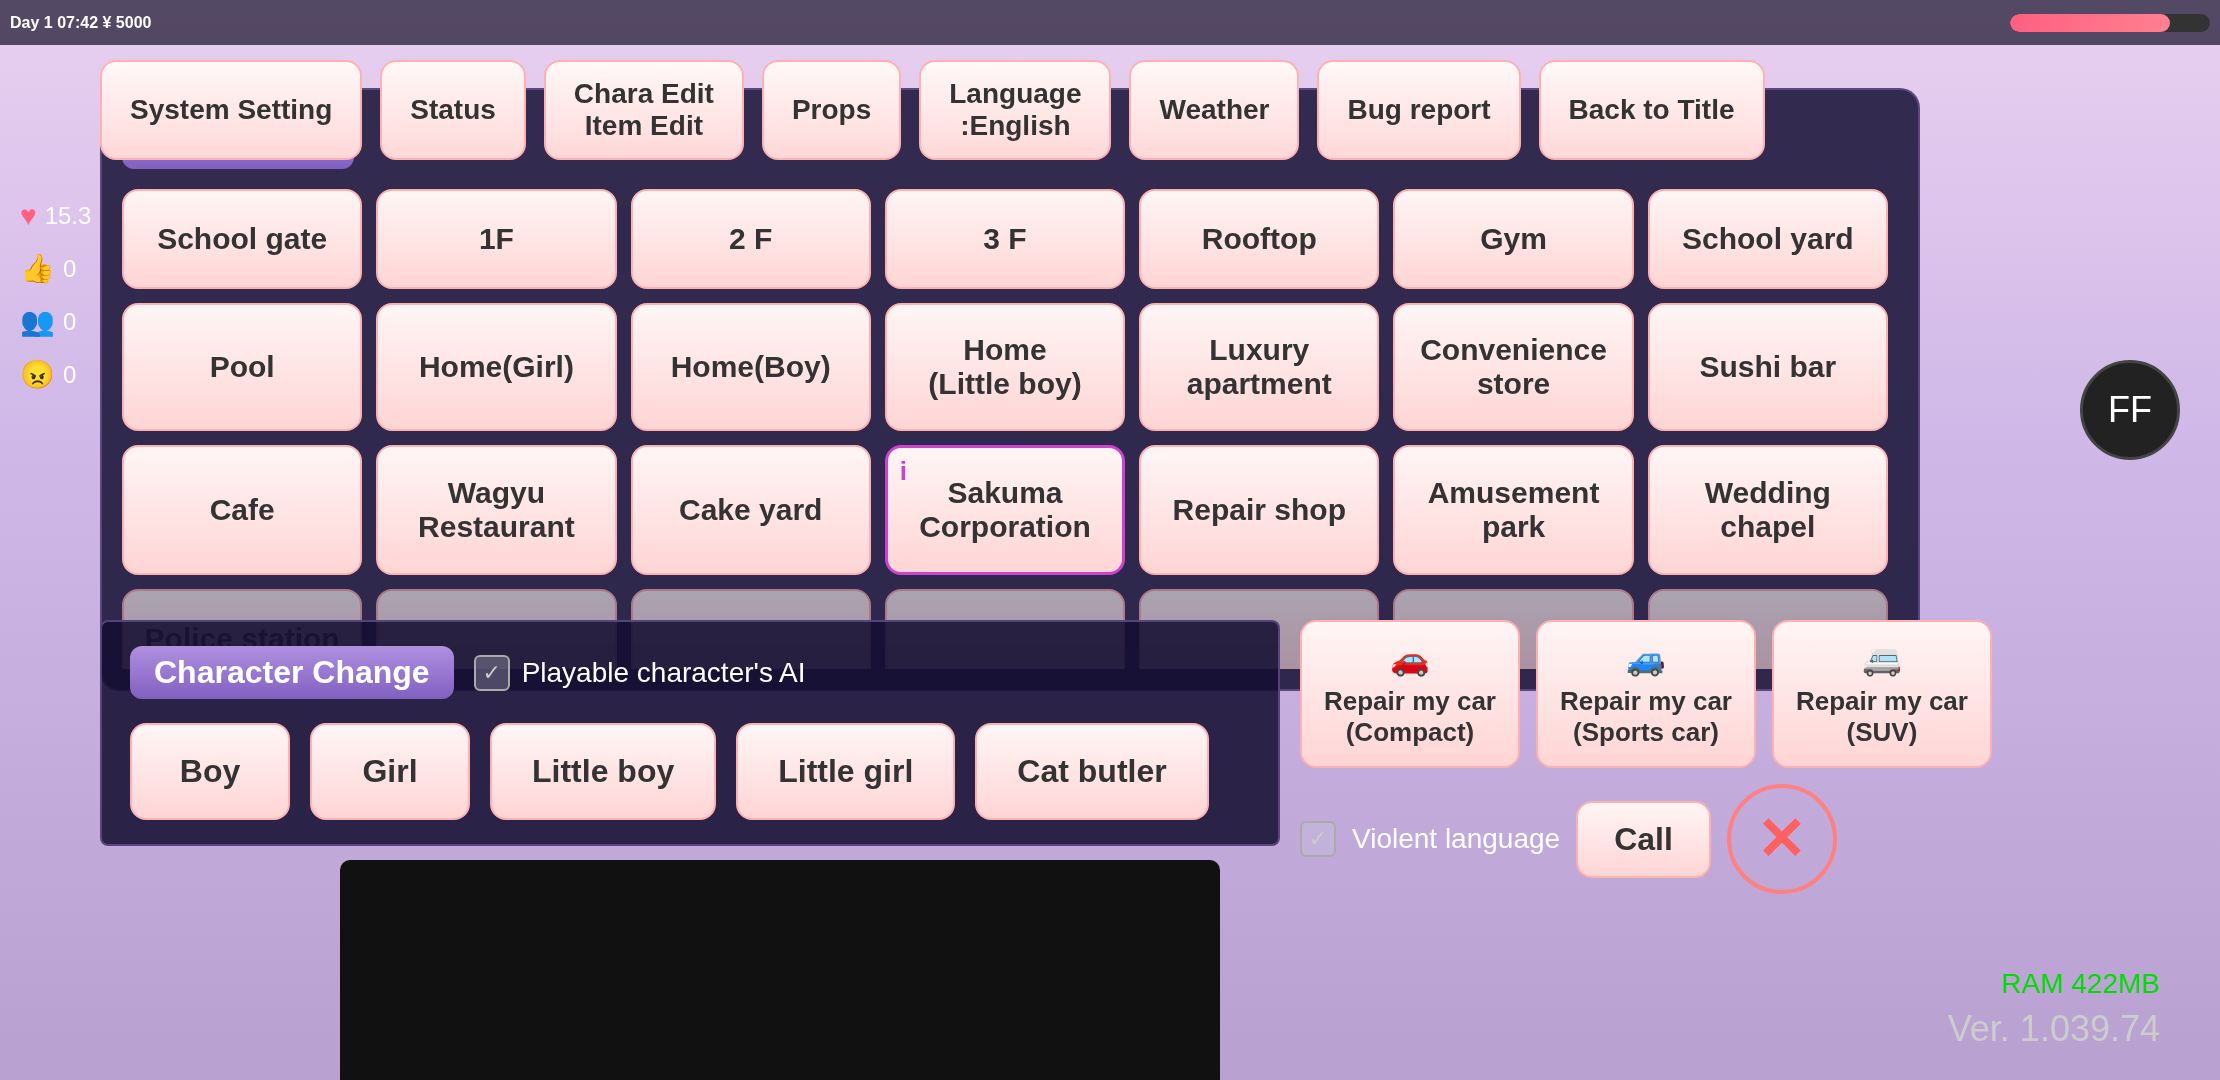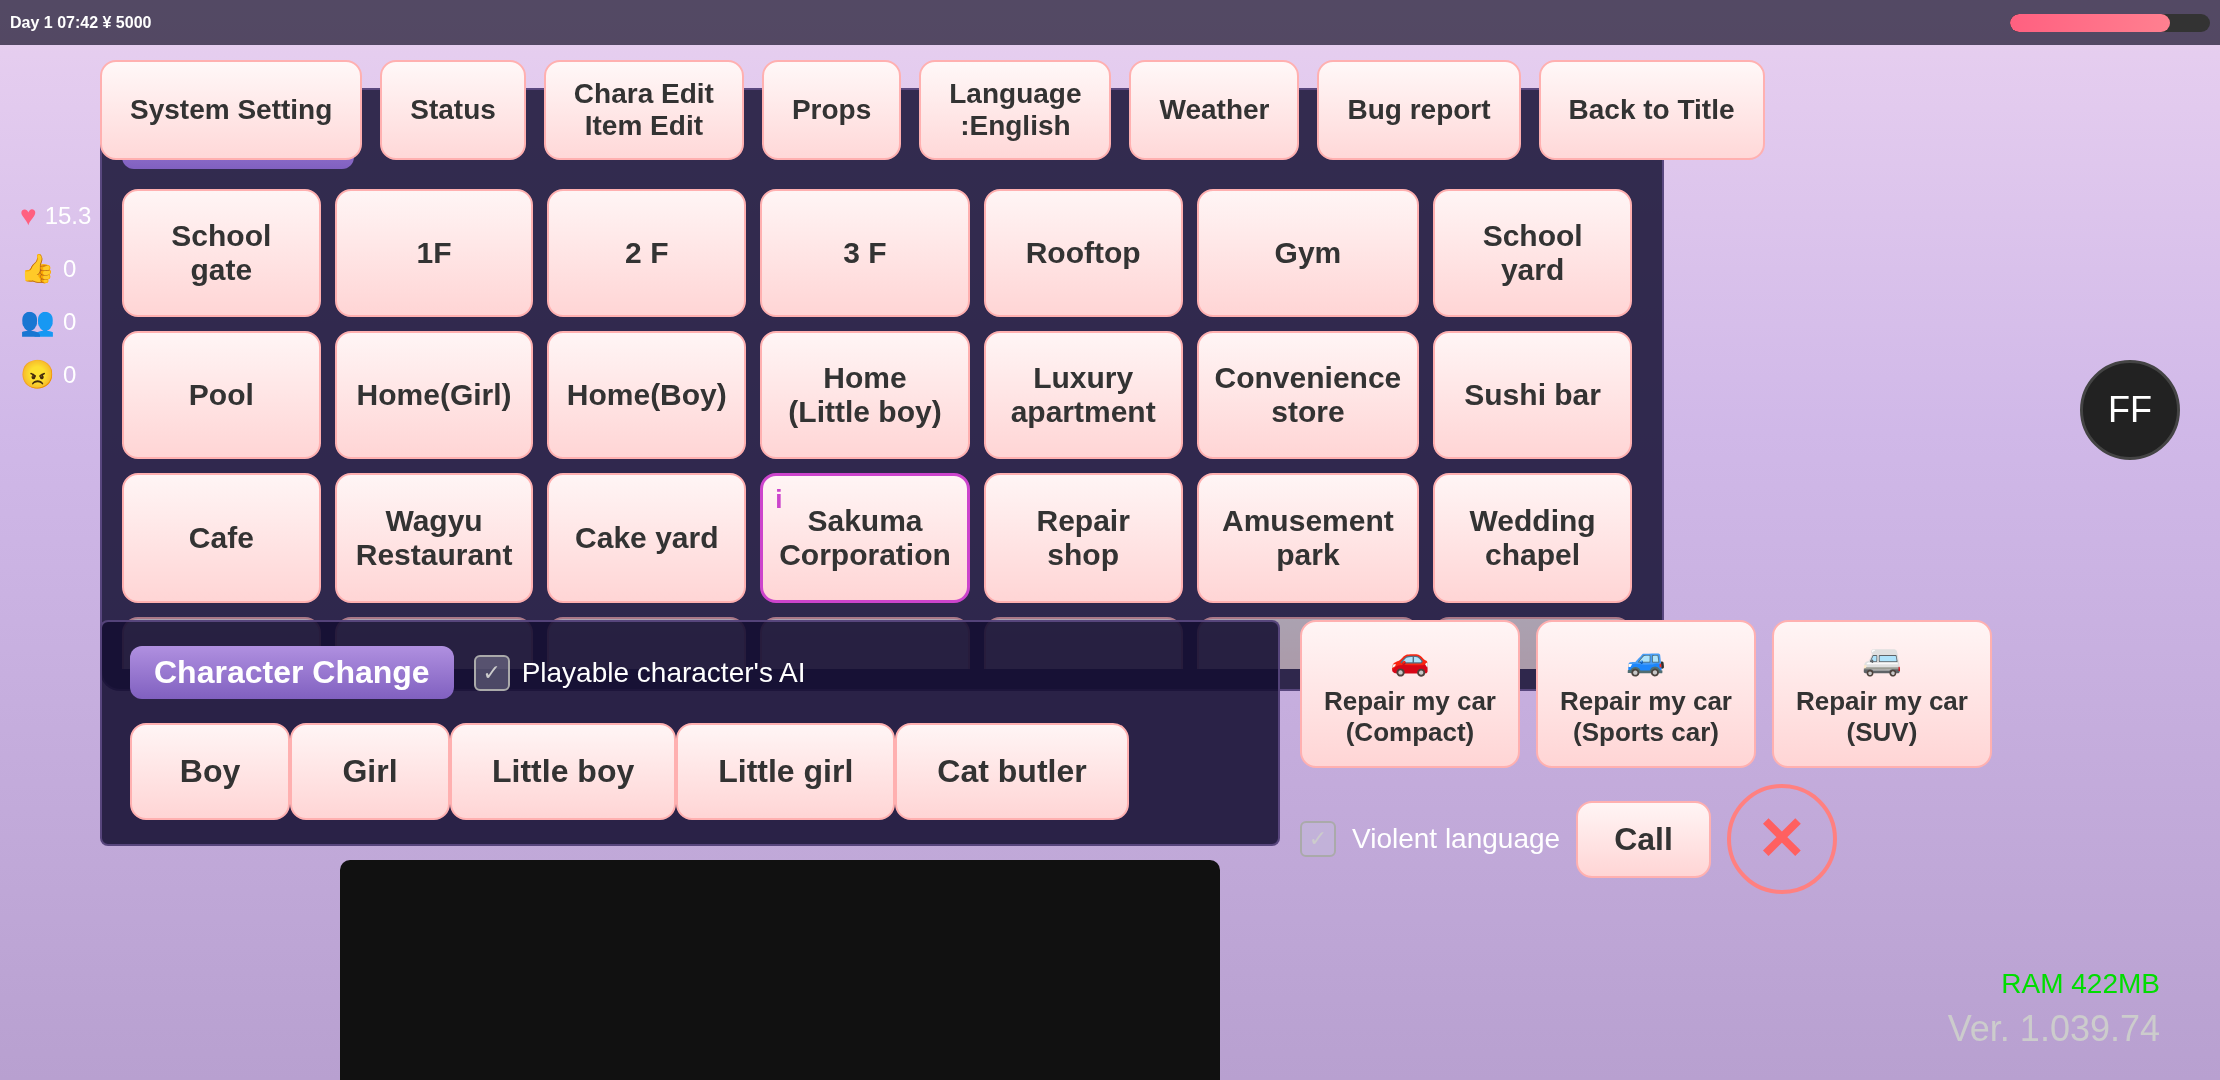--- a/index.html
+++ b/index.html
@@ -86,21 +86,21 @@
       white-space: nowrap;
       text-align: center;
       min-width: 120px;
     }
 
     
     .area-panel {
       position: absolute;
       top: 88px;
       left: 100px;
-      width: 1564px;
+      width: 1820px;
       background: rgba(20, 15, 50, 0.85);
       border: 2px solid rgba(100, 80, 140, 0.8);
       border-radius: 20px;
       z-index: 9;
       padding: 20px 20px 20px 20px;
     }
 
     .area-panel-title {
       display: inline-block;
       background: linear-gradient(180deg, #b090e0 0%, #8060c0 100%);
@@ -200,20 +200,21 @@
       border-radius: 6px;
       display: flex;
       align-items: center;
       justify-content: center;
       color: #ccc;
       font-size: 22px;
     }
 
     .char-buttons {
       display: flex;
+      gap: 20px;
     }
 
     .char-btn {
       background: linear-gradient(180deg, #fff5f5 0%, #ffd5d5 100%);
       border: 2px solid #ffb0b0;
       border-radius: 16px;
       padding: 28px 40px;
       font-size: 32px;
       font-weight: bold;
       color: #333;

